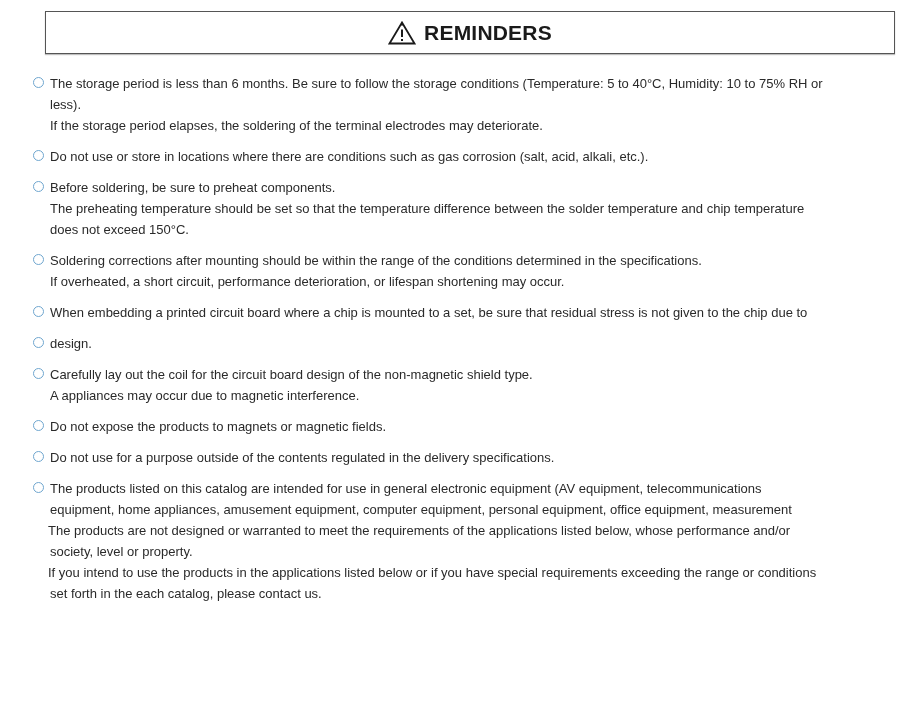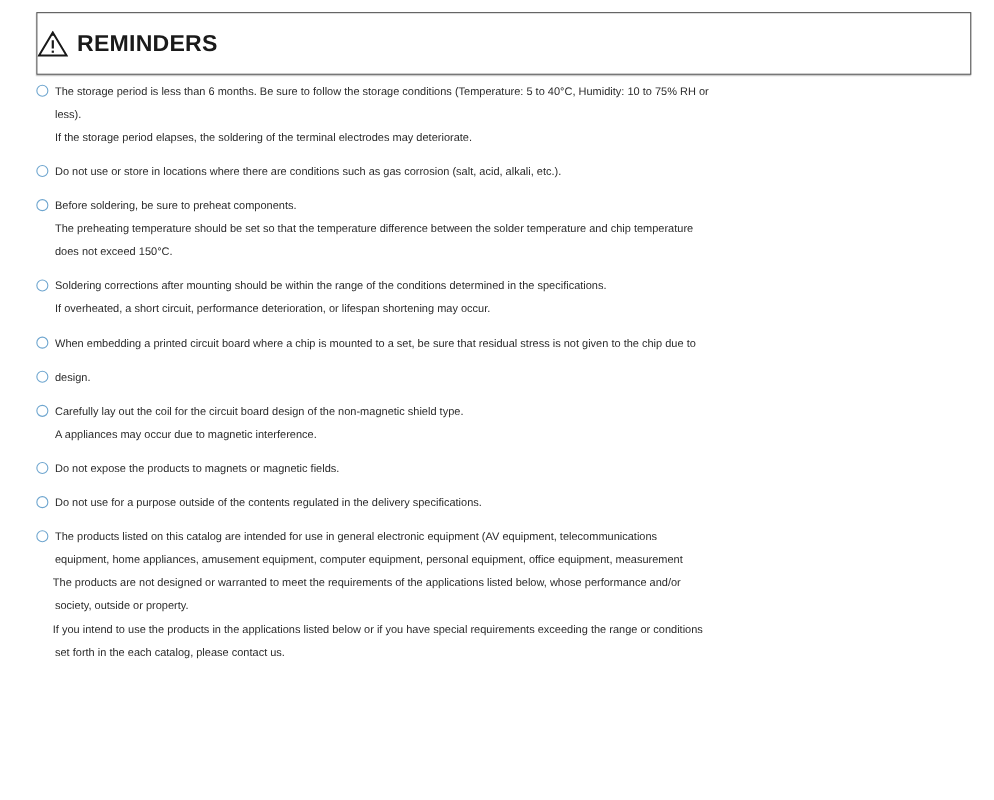--- a/index.html
+++ b/index.html
@@ -1,32 +1,32 @@
 <!DOCTYPE html>
 <html><head>
 <meta charset="utf-8">
 <style>
   html, body { margin: 0; padding: 0; background: #ffffff; }
   body {
     width: 904px; height: 727px; overflow: hidden; position: relative;
     font-family: "Liberation Sans", sans-serif; color: #2a2a2a;
   }
   .header-box {
-    position: absolute; left: 33px; top: 11px; width: 850px; height: 57px;
+    position: absolute; left: 45px; top: 11px; width: 850px; height: 43px;
     border: 1.5px solid #555; box-sizing: border-box;
-    display: flex; align-items: center; 
+    display: flex; align-items: center; justify-content: center;
     box-shadow: 0 1px 1px rgba(0,0,0,0.25);
   }
   .header-title {
     font-size: 21px; font-weight: bold; color: #1a1a1a; letter-spacing: 0.2px;
     margin-left: 8px;
   }
   .warn-icon { width: 28px; height: 24px; display: inline-block; }
   .list { position: absolute; left: 33px; top: 73px; width: 860px; }
-  .item { position: relative; padding-left: 17px; font-size: 10px; line-height: 21px; margin-bottom: 10px; }
+  .item { position: relative; padding-left: 17px; font-size: 13px; line-height: 21px; margin-bottom: 10px; }
   .item .bullet {
     position: absolute; left: 0; top: 4px; width: 11px; height: 11px;
     border: 1.3px solid #6fa6cf; border-radius: 50%; box-sizing: border-box;
   }
   .line { display: block; white-space: nowrap; }
   .indent-neg { margin-left: -2px; }
 </style>
 </head>
 <body>
 
@@ -94,17 +94,17 @@
   <div class="item">
     <span class="bullet" style="border-color: rgb(111, 166, 207);"></span>
     <span class="line">Do not use for a purpose outside of the contents regulated in the delivery specifications.</span>
   </div>
 
   <div class="item">
     <span class="bullet" style="border-color: rgb(111, 166, 207);"></span>
     <span class="line">The products listed on this catalog are intended for use in general electronic equipment (AV equipment, telecommunications</span>
     <span class="line">equipment, home appliances, amusement equipment, computer equipment, personal equipment, office equipment, measurement</span>
     <span class="line indent-neg">The products are not designed or warranted to meet the requirements of the applications listed below, whose performance and/or</span>
-    <span class="line">society, outside or property.</span>
+    <span class="line">society, level or property.</span>
     <span class="line indent-neg">If you intend to use the products in the applications listed below or if you have special requirements exceeding the range or conditions</span>
     <span class="line">set forth in the each catalog, please contact us.</span>
   </div>
 </div>
 
 </body></html>

